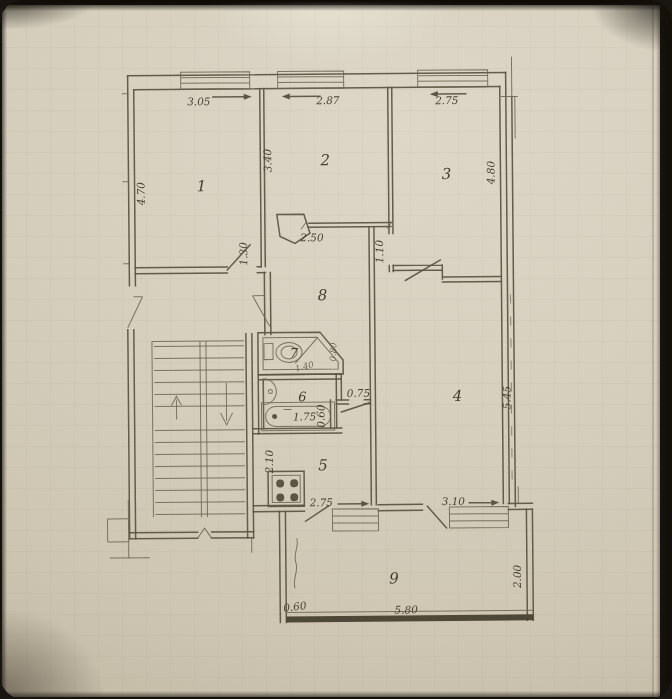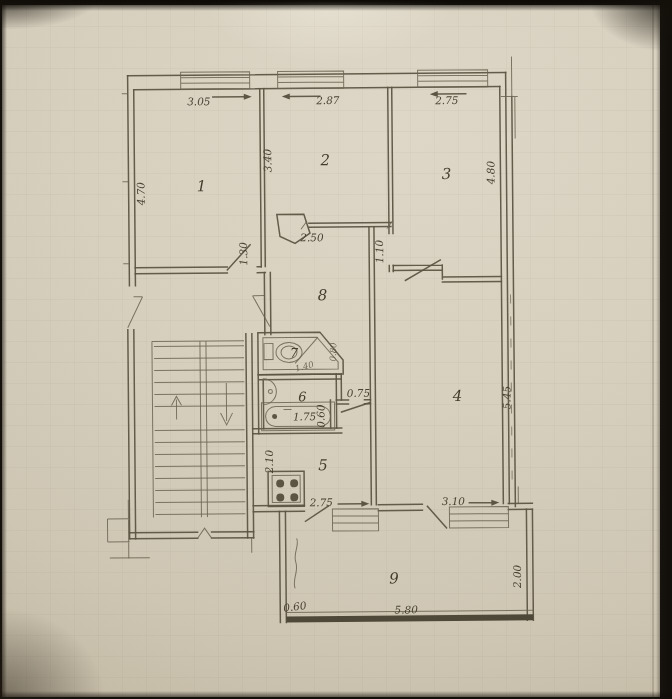--- a/index.html
+++ b/index.html
@@ -1,17 +1,17 @@
 <!DOCTYPE html>
 <html><head>
 <meta charset="utf-8">
 <style>
   html,body{margin:0;padding:0;background:#191510;}
   .photo{position:relative;width:672px;height:699px;background:#191510;overflow:hidden;
-         font-family:"DejaVu Serif", serif;}
+         font-family:"DejaVu Serif", serif;border-radius:24px;}
   .paper{position:absolute;left:2px;top:5px;width:658px;height:692px;
     background:
       repeating-linear-gradient(180deg, rgba(125,114,92,0.06) 0 1px, rgba(0,0,0,0) 1px 21px),
       repeating-linear-gradient(90deg, rgba(125,114,92,0.05) 0 1px, rgba(0,0,0,0) 1px 24px),
       radial-gradient(120% 95% at 62% 18%, #ded7c7 0%, #d7d0bf 42%, #cec6b3 78%, #c2b9a4 100%);
   }
   .glare{position:absolute;left:150px;top:0;width:360px;height:90px;pointer-events:none;
     background:radial-gradient(50% 100% at 50% 0%, rgba(255,252,240,0.32), rgba(255,252,240,0) 70%);}
   .edge-top{position:absolute;top:0;left:0;right:0;height:11px;
     background:linear-gradient(180deg,#0e0b07 10%,rgba(14,11,7,0));}

